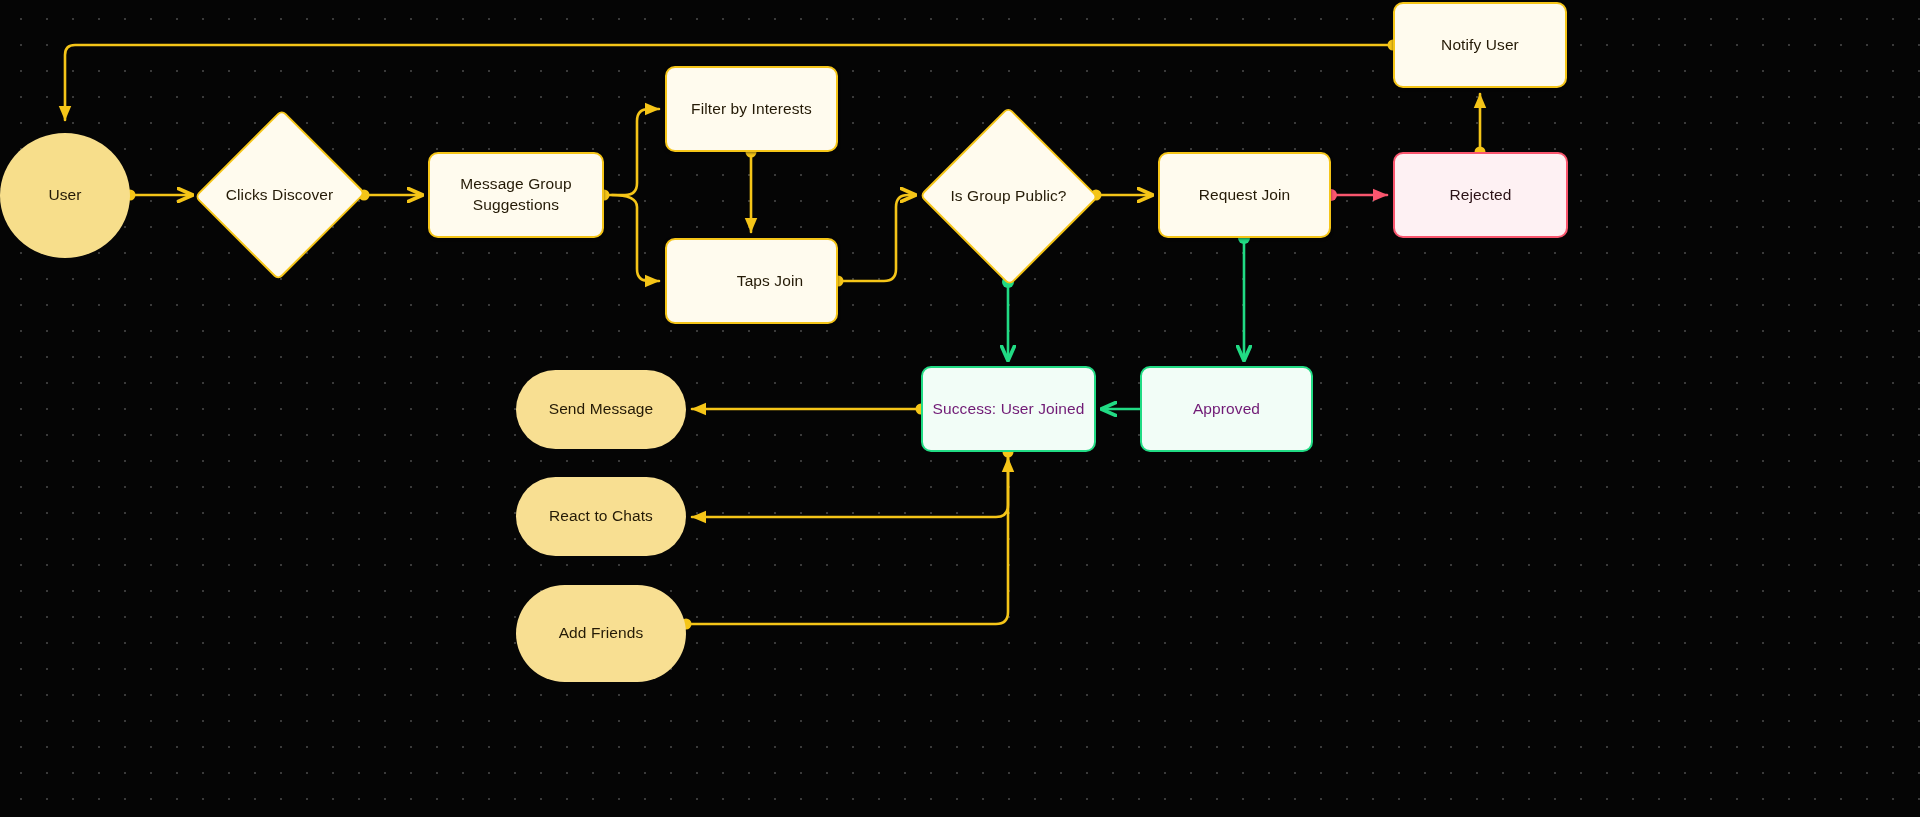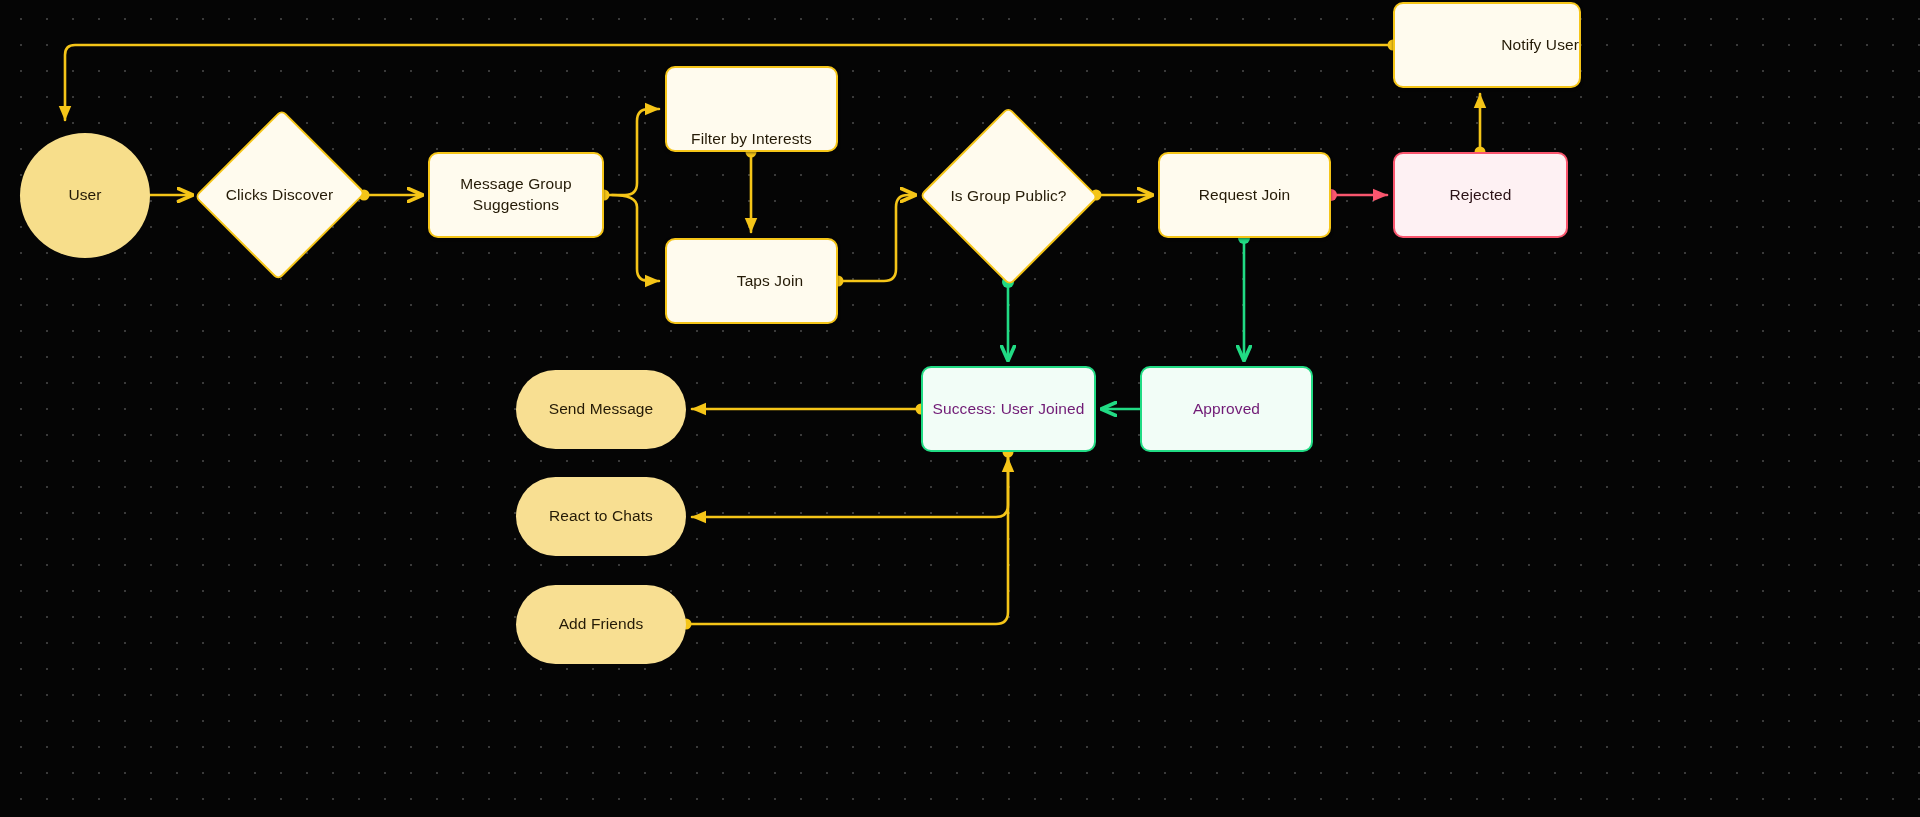--- a/index.html
+++ b/index.html
@@ -43,21 +43,20 @@
   .n-rect {
     border-radius: 10px;
     border: 2.5px solid #F5C518;
     background: #FFFBEE;
     box-shadow: 0 1px 3px rgba(0,0,0,.5);
   }
   .n-circle {
     border-radius: 50%;
     background: #F7DE8B;
     border: none;
-    margin-left: 20px;
   }
   .n-diamond {
     background: transparent;
     border: none;
   }
   .n-diamond .dia-shape {
     position: absolute;
     left: 50%; top: 50%;
     width: 70.7%; height: 70.7%;
     transform: translate(-50%,-50%) rotate(45deg);
@@ -168,58 +167,58 @@
   <div class="node n-diamond" style="left:198px; top:110px; width:163px; height:170px;">
     <span class="dia-shape"></span>
     <span class="dia-label">Clicks Discover</span>
   </div>
 
   <div class="node n-rect label-2" style="left:428px; top:152px; width:176px; height:86px;">
     <span>Message Group
 Suggestions</span>
   </div>
 
-  <div class="node n-rect" style="left:665px; top:66px; width:173px; height:86px;align-items:flex-end;">
+  <div class="node n-rect" style="left:665px; top:66px; width:173px; height:86px;">
     <span>Filter by Interests</span>
   </div>
 
   <div class="node n-rect" style="left:665px; top:238px; width:173px; height:86px;padding-left:37px;">
     <span>Taps Join</span>
   </div>
 
   <div class="node n-diamond" style="left:921px; top:110px; width:175px; height:172px;">
     <span class="dia-shape"></span>
     <span class="dia-label">Is Group Public?</span>
   </div>
 
   <div class="node n-rect" style="left:1158px; top:152px; width:173px; height:86px;text-align:center;">
     <span>Request Join</span>
   </div>
 
   <div class="node n-red" style="left:1393px; top:152px; width:175px; height:86px;text-align:right;">
     <span>Rejected</span>
   </div>
 
-  <div class="node n-rect" style="left:1393px; top:2px; width:188px; height:86px;justify-content:flex-end;">
+  <div class="node n-rect" style="left:1393px; top:2px; width:174px; height:86px;">
     <span>Notify User</span>
   </div>
 
   <div class="node n-green" style="left:1140px; top:366px; width:173px; height:86px;">
     <span>Approved</span>
   </div>
 
   <div class="node n-green" style="left:921px; top:366px; width:175px; height:86px;">
     <span>Success: User Joined</span>
   </div>
 
   <div class="node n-pill" style="left:516px; top:370px; width:170px; height:79px;">
     <span>Send Message</span>
   </div>
 
   <div class="node n-pill" style="left:516px; top:477px; width:170px; height:79px;">
     <span>React to Chats</span>
   </div>
 
-  <div class="node n-pill" style="left:516px; top:585px; width:170px; height:79px;">
+  <div class="node n-pill" style="left:516px; top:585px; width:170px; height:97px;">
     <span>Add Friends</span>
   </div>
 
 </div>
 
 </body></html>

